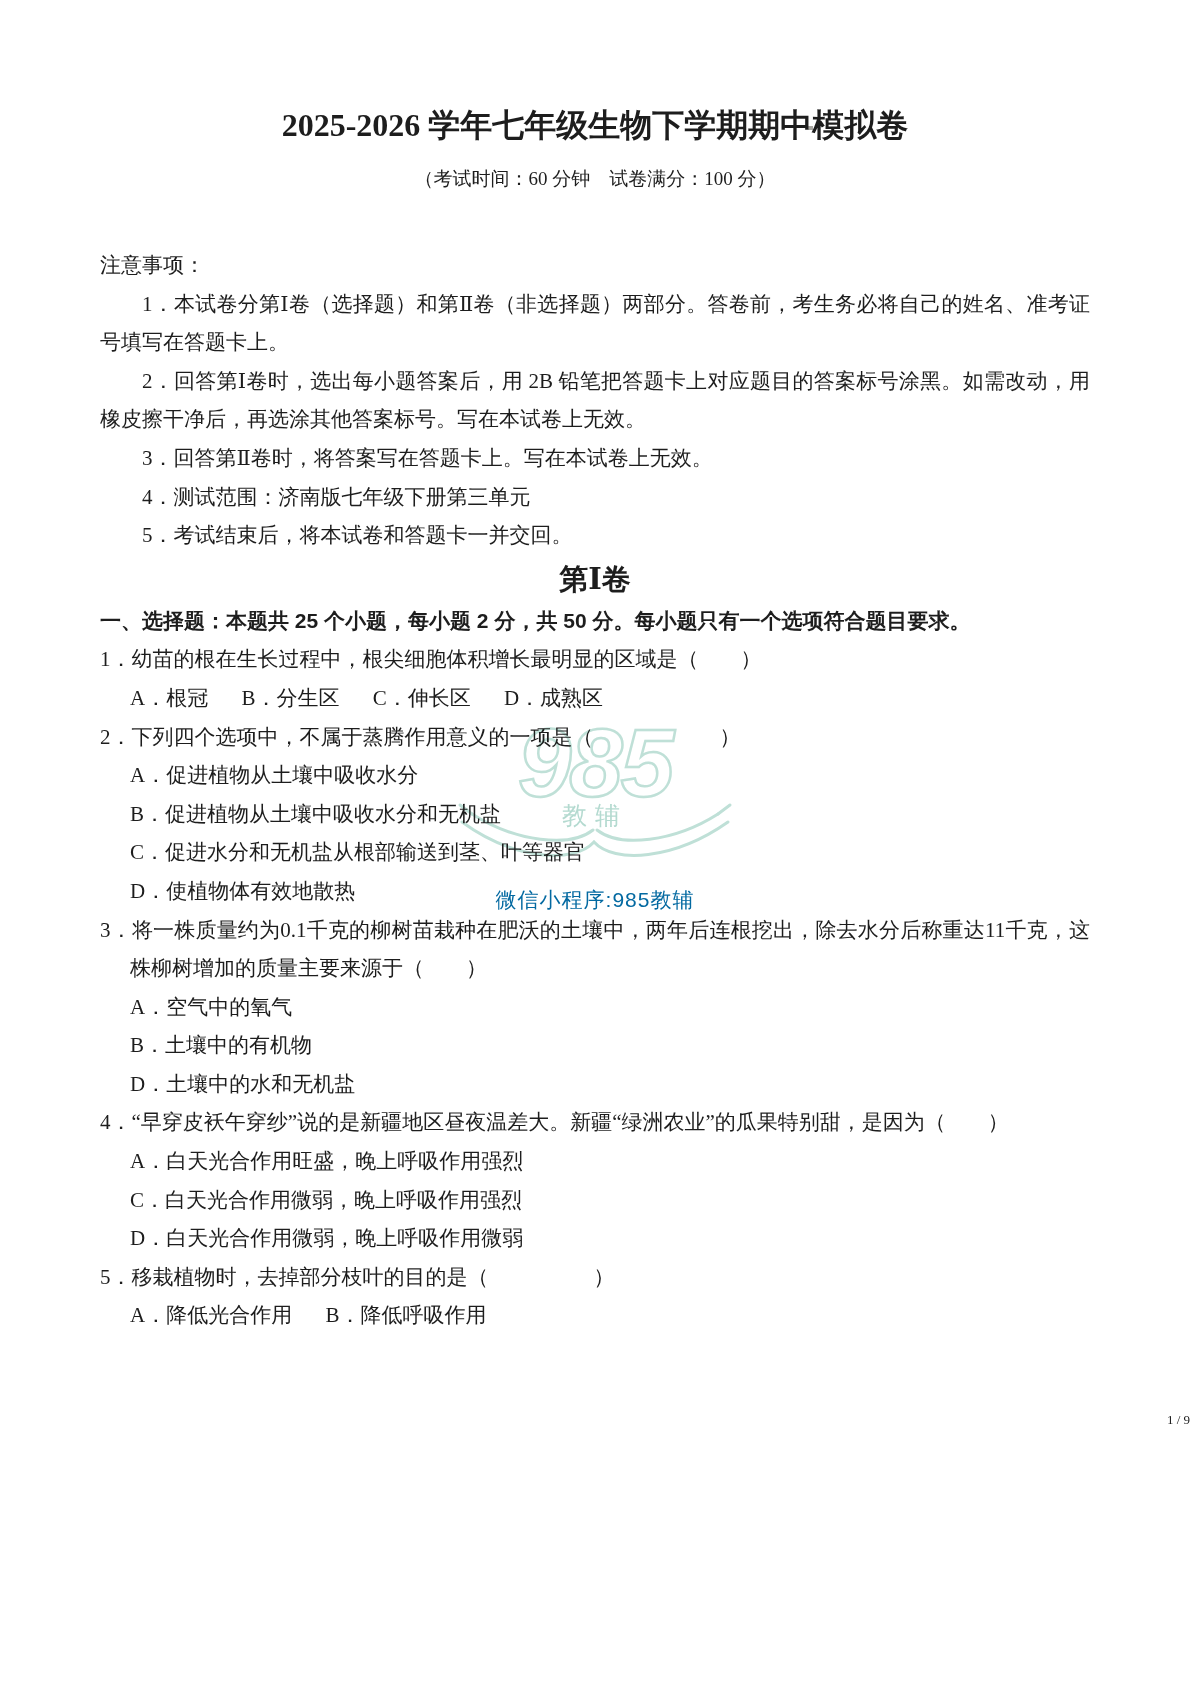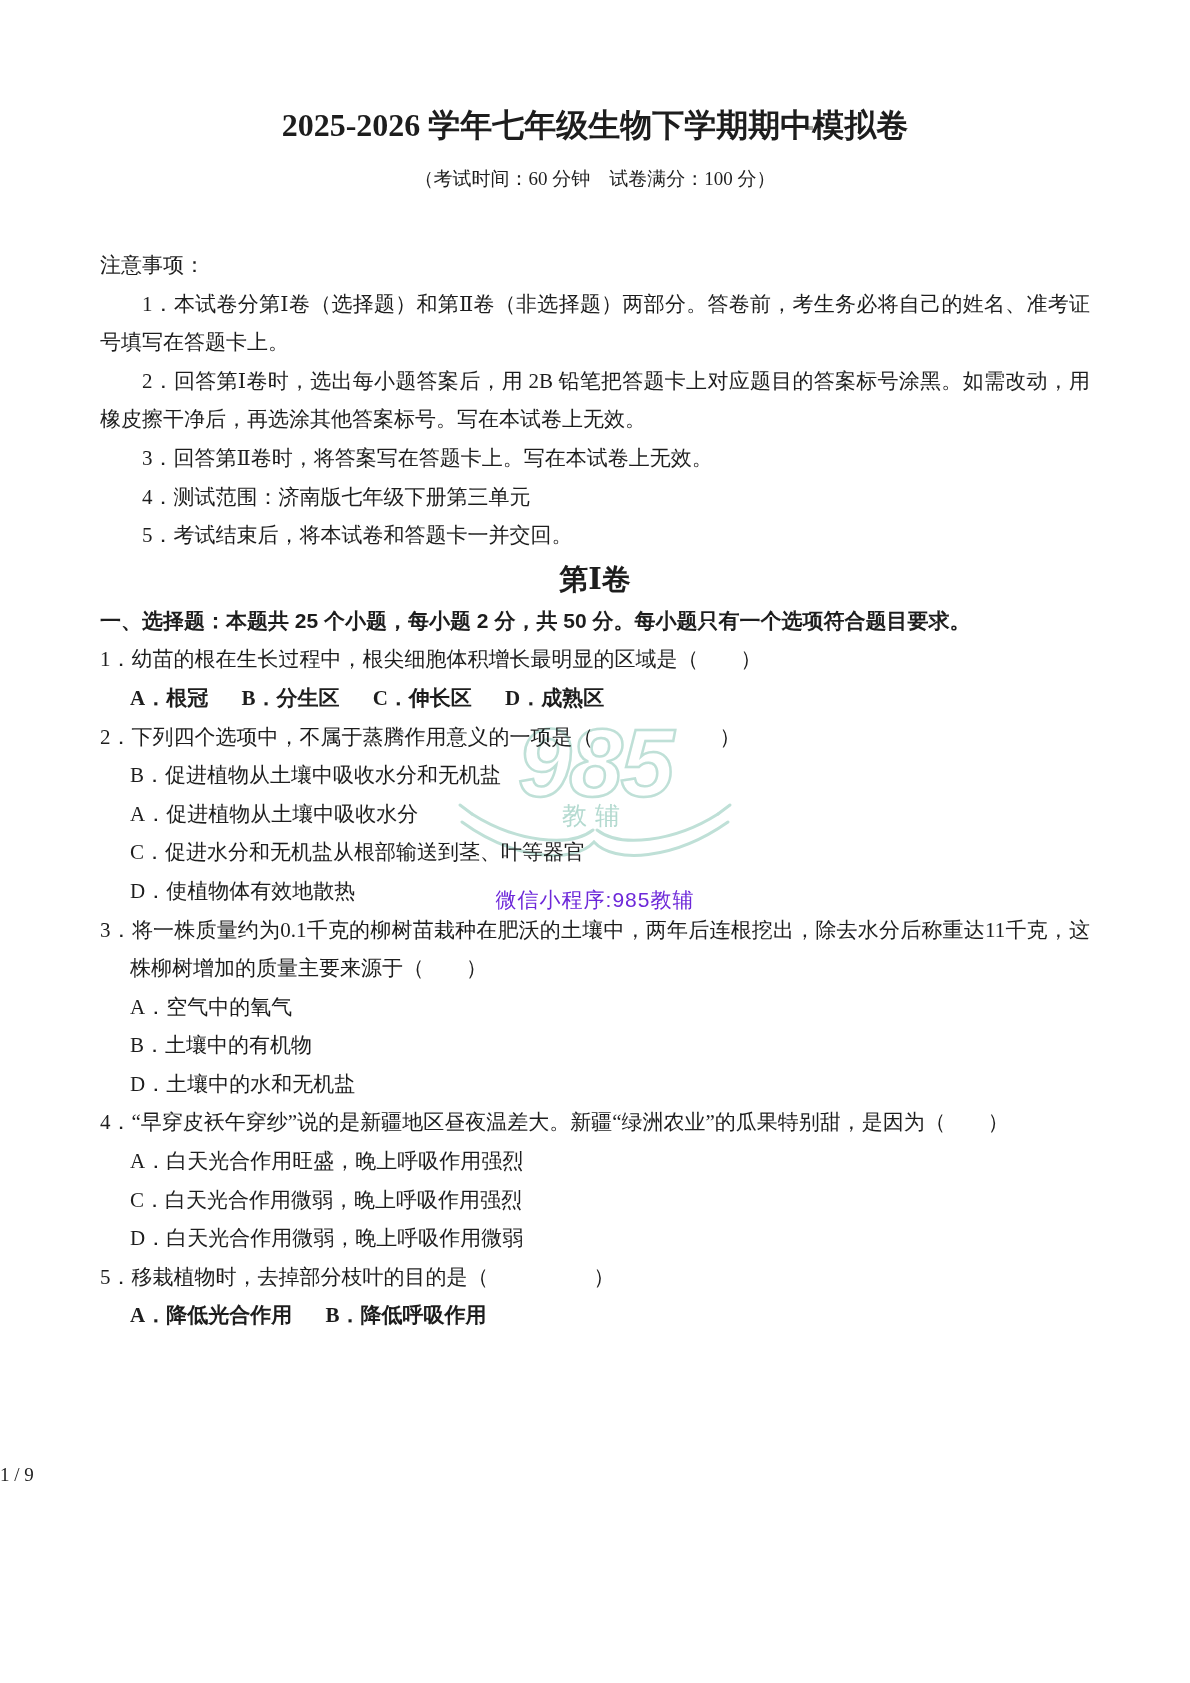--- a/index.html
+++ b/index.html
@@ -12,26 +12,26 @@
   .artifact-dot { position:absolute; left:808px; top:126px; width:5px; height:4px; background:#a9a7a2; }
   .content { position:relative; z-index:1; padding:0 100px; }
   .title { padding-top:104px; text-align:center; font-size:32px; font-weight:700; }
   .subtitle { margin-top:18px; text-align:center; font-size:19px; }
   .body { margin-top:54px; font-size:21px; line-height:38.6px; }
   .notice { text-indent:42px; text-align:justify; }
   .part-heading { text-align:center; font-size:29px; font-weight:700; line-height:46px; margin-top:1px; }
   .section-title { font-weight:700; font-family:"Liberation Sans","DejaVu Sans",sans-serif; font-size:21px; text-align:justify; }
   .stem { padding-left:30px; text-indent:-30px; text-align:justify; }
   .opts-block > div { padding-left:30px; }
-  .opts-inline { padding-left:30px;font-weight:bold; }
+  .opts-inline { padding-left:30px; }
   .opts-inline .opt { margin-right:28px; }
-  .footer { position:absolute; left:0; top:1464px; width:100%; text-align:left; font-size:19px; z-index:1; }
+  .footer { position:absolute; left:0; top:1412px; width:100%; text-align:right; font-size:13px; z-index:1; }
   
   .watermark { position:absolute; left:445px; top:712px; width:300px; z-index:0; text-align:center; }
-  .wm-caption { margin-top:2px; font-size:21px; letter-spacing:1px; color:#6d28d9; font-family:"Liberation Sans","DejaVu Sans",sans-serif; }
+  .wm-caption { margin-top:2px; font-size:21px; letter-spacing:1px; color:#0369a1; font-family:"Liberation Sans","DejaVu Sans",sans-serif; }
   .wm-985 { font-style:italic; font-weight:700; font-family:"Liberation Sans","DejaVu Sans",sans-serif; }
 </style>
 </head>
 <body>
 
 <div class="page">
 
   <div class="artifact-dot"></div>
 
   <div class="watermark">
@@ -74,22 +74,22 @@
           <span class="opt">A．根冠</span>
           <span class="opt">B．分生区</span>
           <span class="opt">C．伸长区</span>
           <span class="opt">D．成熟区</span>
         </p>
       </section>
 
       <section>
         <p class="stem">2．下列四个选项中，不属于蒸腾作用意义的一项是（　　　　　　）</p>
         <div class="opts-block">
+          <div>A．促进植物从土壤中吸收水分</div>
           <div>B．促进植物从土壤中吸收水分和无机盐</div>
-          <div>A．促进植物从土壤中吸收水分</div>
           <div>C．促进水分和无机盐从根部输送到茎、叶等器官</div>
           <div>D．使植物体有效地散热</div>
         </div>
       </section>
 
       <section>
         <p class="stem">3．将一株质量约为0.1千克的柳树苗栽种在肥沃的土壤中，两年后连根挖出，除去水分后称重达11千克，这株柳树增加的质量主要来源于（　　）</p>
         <div class="opts-block">
           <div>A．空气中的氧气</div>
           <div>B．土壤中的有机物</div>

